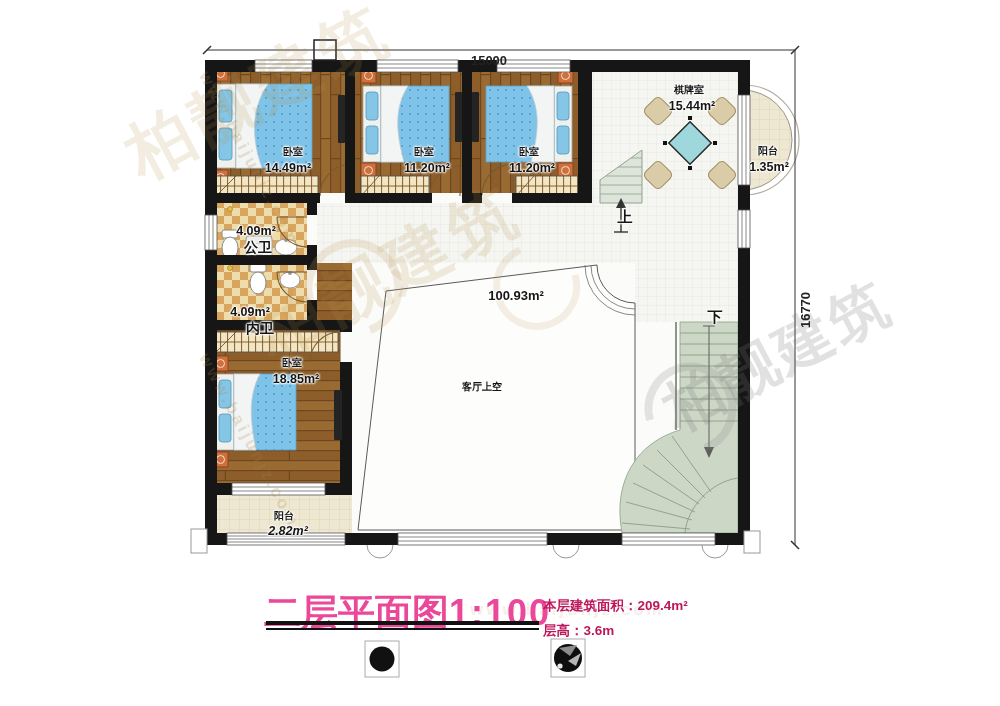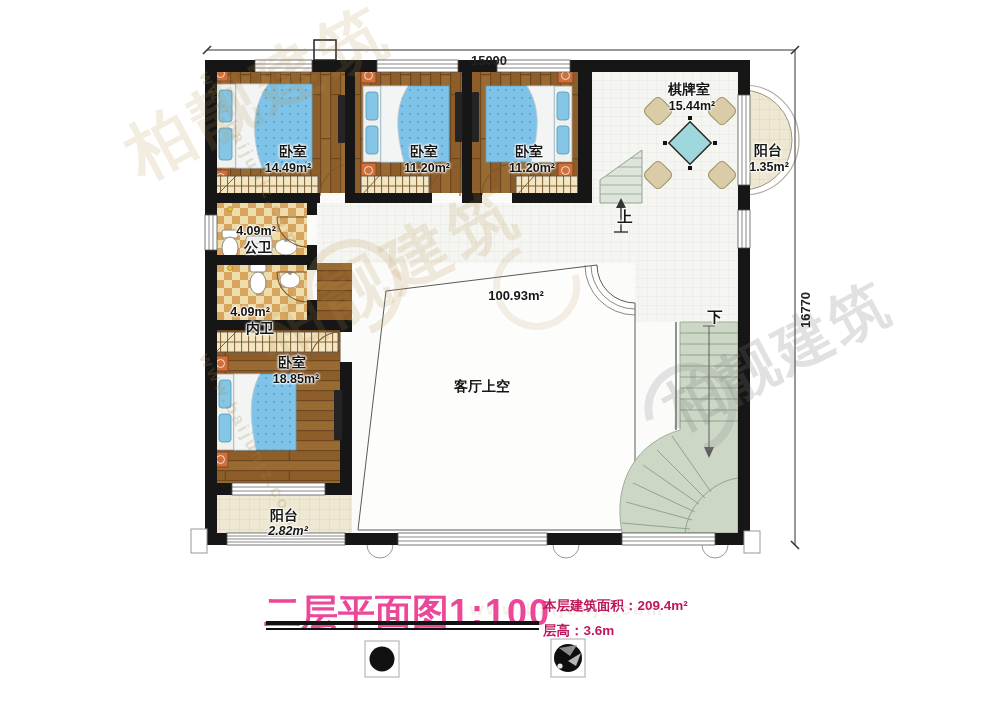--- a/index.html
+++ b/index.html
@@ -2,21 +2,21 @@
 <html><head>
 <meta charset="utf-8">
 <style>
   html,body{margin:0;padding:0;background:#ffffff;}
   #stage{position:relative;width:1000px;height:706px;background:#ffffff;overflow:hidden;
          font-family:"Liberation Sans","DejaVu Sans",sans-serif;}
   svg{position:absolute;left:0;top:0;}
   .lbl{position:absolute;transform:translate(-50%,-50%);white-space:nowrap;color:#151515;
        font-weight:bold;text-align:center;z-index:5;
        text-shadow:-1px 0 2px #fff,1px 0 2px #fff,0 -1px 2px #fff,0 1px 2px #fff;}
-  .room-name{font-size:14px;}
+  .room-name{font-size:10px;}
   .room-area{font-size:12.5px;}
   .small-name{font-size:14px;margin-top:32px;}
   .stair-lbl{font-size:15px;}
   .dim{font-size:13px;font-weight:bold;color:#222;text-shadow:none;}
   .dim-right{transform:translate(-50%,-50%) rotate(-90deg);}
   .title-row{position:absolute;left:264px;top:588px;z-index:6;color:#ec4899;
              font-size:37px;font-weight:bold;letter-spacing:0px;}
   .title-scale{font-size:36px;letter-spacing:2px;}
   .rule1{position:absolute;left:266px;top:621px;width:273px;height:4px;background:#111;z-index:6;}
   .rule2{position:absolute;left:266px;top:628px;width:273px;height:2px;background:#111;z-index:6;}

